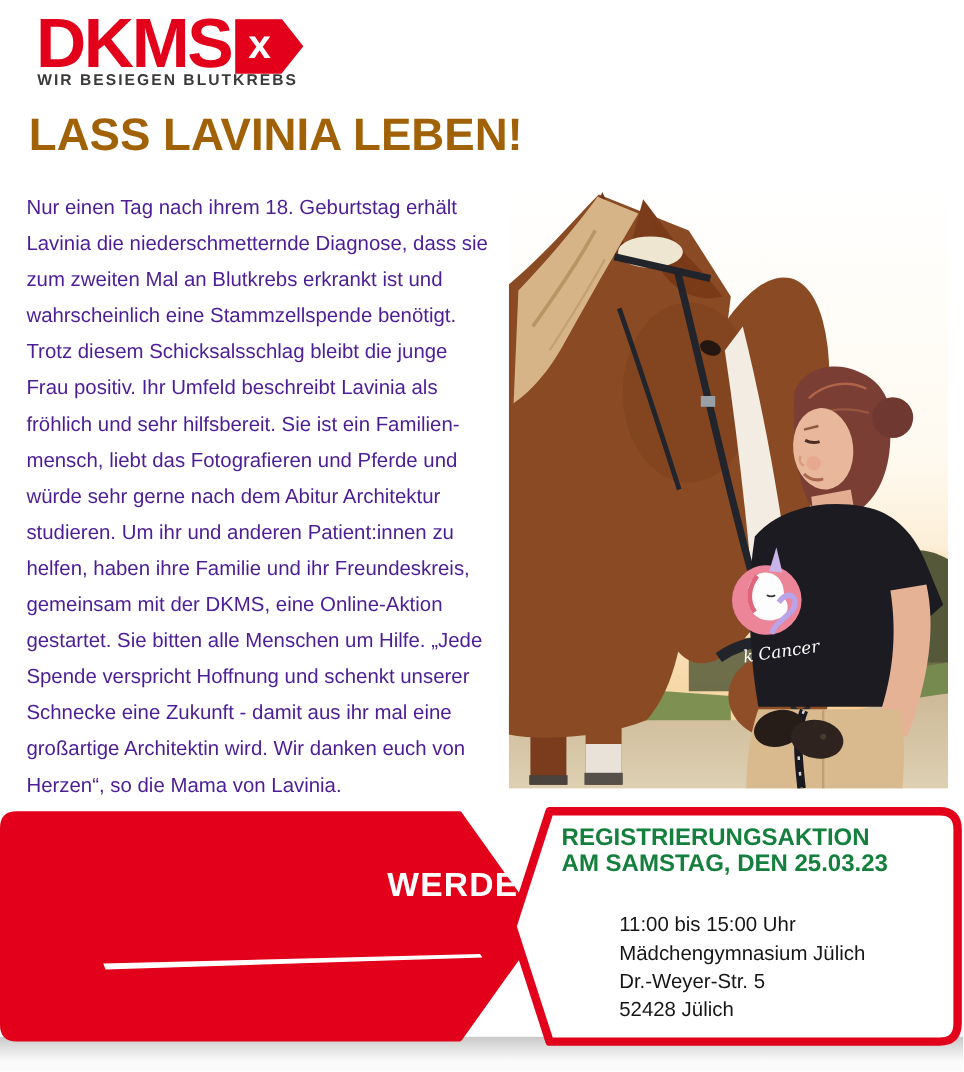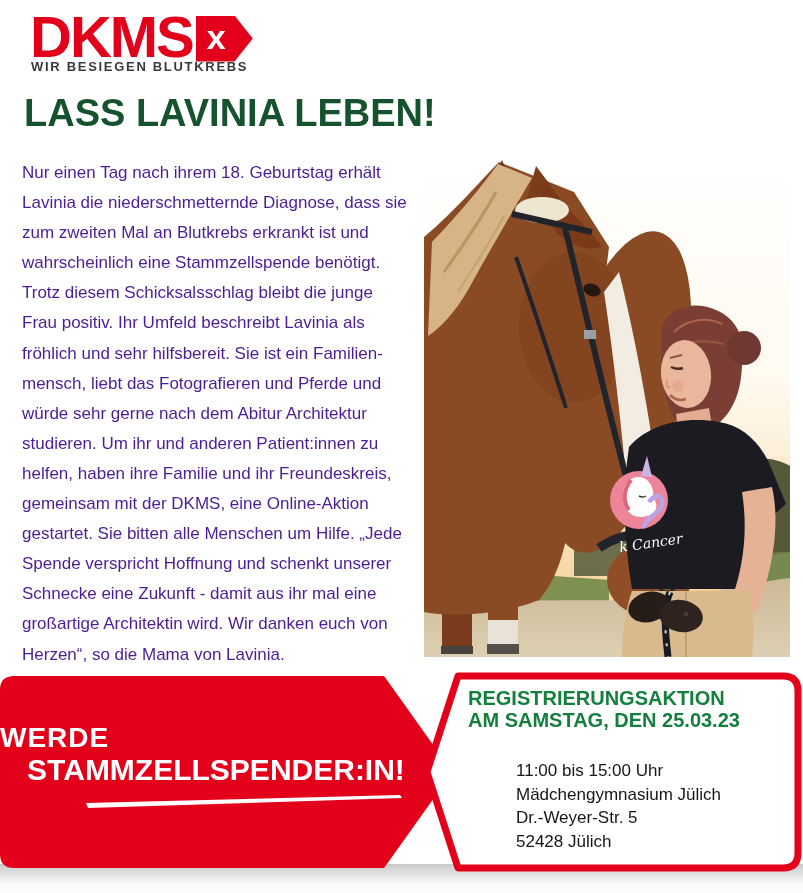--- a/index.html
+++ b/index.html
@@ -10,32 +10,32 @@
   
   .logo-row{position:absolute;left:30px;top:8px;display:flex;align-items:center;}
   .logo-text{font-size:58px;font-weight:bold;letter-spacing:-2px;color:#e2001a;line-height:1;}
   .logo-badge{width:57px;height:46px;margin-left:3px;margin-top:3px;background:#e2001a;
     clip-path:polygon(0 0,68% 0,100% 50%,68% 100%,0 100%);
     display:flex;align-items:center;justify-content:center;padding-right:16px;box-sizing:border-box;}
   .logo-badge span{color:#fff;font-weight:bold;font-size:34px;line-height:1;transform:translateY(-2px);}
   .tagline{position:absolute;left:31px;top:59px;font-size:13px;font-weight:bold;
     letter-spacing:1.7px;color:#3a3a3b;}
   
-  .headline{position:absolute;left:24px;top:92px;font-size:38px;font-weight:bold;color:#14532d;}
+  .headline{position:absolute;left:24px;top:92px;font-size:38px;font-weight:bold;color:#a16207;}
   
   .article{position:absolute;left:22px;top:158px;width:440px;font-size:17px;line-height:30.1px;
     color:#4c1d95;white-space:pre-line;}
   
   .photo{position:absolute;left:424px;top:152px;width:366px;height:505px;}
   
   .bottom-strip{position:absolute;left:0;top:864px;width:803px;height:29px;
     background:linear-gradient(#c9c9c9,#fbfbfb 70%);}
   
   .banner-svg{position:absolute;left:0;top:672px;width:803px;height:200px;}
-  .cta-line1{position:absolute;left:0;top:722px;width:432px;text-align:left;
+  .cta-line1{position:absolute;left:0;top:722px;width:432px;text-align:right;
     color:#fff;font-size:28px;font-weight:bold;letter-spacing:1px;}
   .cta-line2{position:absolute;left:0;top:753px;width:432px;text-align:center;
     color:#fff;font-size:30px;font-weight:bold;letter-spacing:0;}
   .event-title{position:absolute;left:468px;top:688px;font-size:20px;line-height:21.5px;
     font-weight:bold;color:#15803d;white-space:pre-line;}
   .event-details{position:absolute;left:468px;top:759px;font-size:17px;line-height:23.6px;
     color:#161616;white-space:pre-line;margin-left:48px;}
 </style>
 </head>
 <body>
@@ -192,21 +192,20 @@
   <svg class="banner-svg" viewBox="0 0 803 200" xmlns="http://www.w3.org/2000/svg">
 
     <path d="M14,6 H383 L450,100 L383,194 H14 Q2,194 2,182 V18 Q2,6 14,6 Z" fill="#e2001a" stroke="#e2001a" stroke-width="4" stroke-linejoin="round"></path>
 
     <polygon points="86,131 400,123 402,126 88,136" fill="#ffffff"></polygon>
 
     <path d="M458,4 L427,100 L458,196 L783,196 Q798,196 798,181 V19 Q798,4 783,4 Z" fill="#ffffff" stroke="#e2001a" stroke-width="7" stroke-linejoin="round"></path>
   </svg>
 
   <div class="cta-line1">WERDE</div>
-  <div class="cta-line2">STAMMZELLSPENDER:IN!</div>
 
   <div class="event-title">REGISTRIERUNGSAKTION
 AM SAMSTAG, DEN 25.03.23</div>
   <div class="event-details">11:00 bis 15:00 Uhr
 Mädchengymnasium Jülich
 Dr.-Weyer-Str. 5
 52428 Jülich</div>
 
 </div>
 

